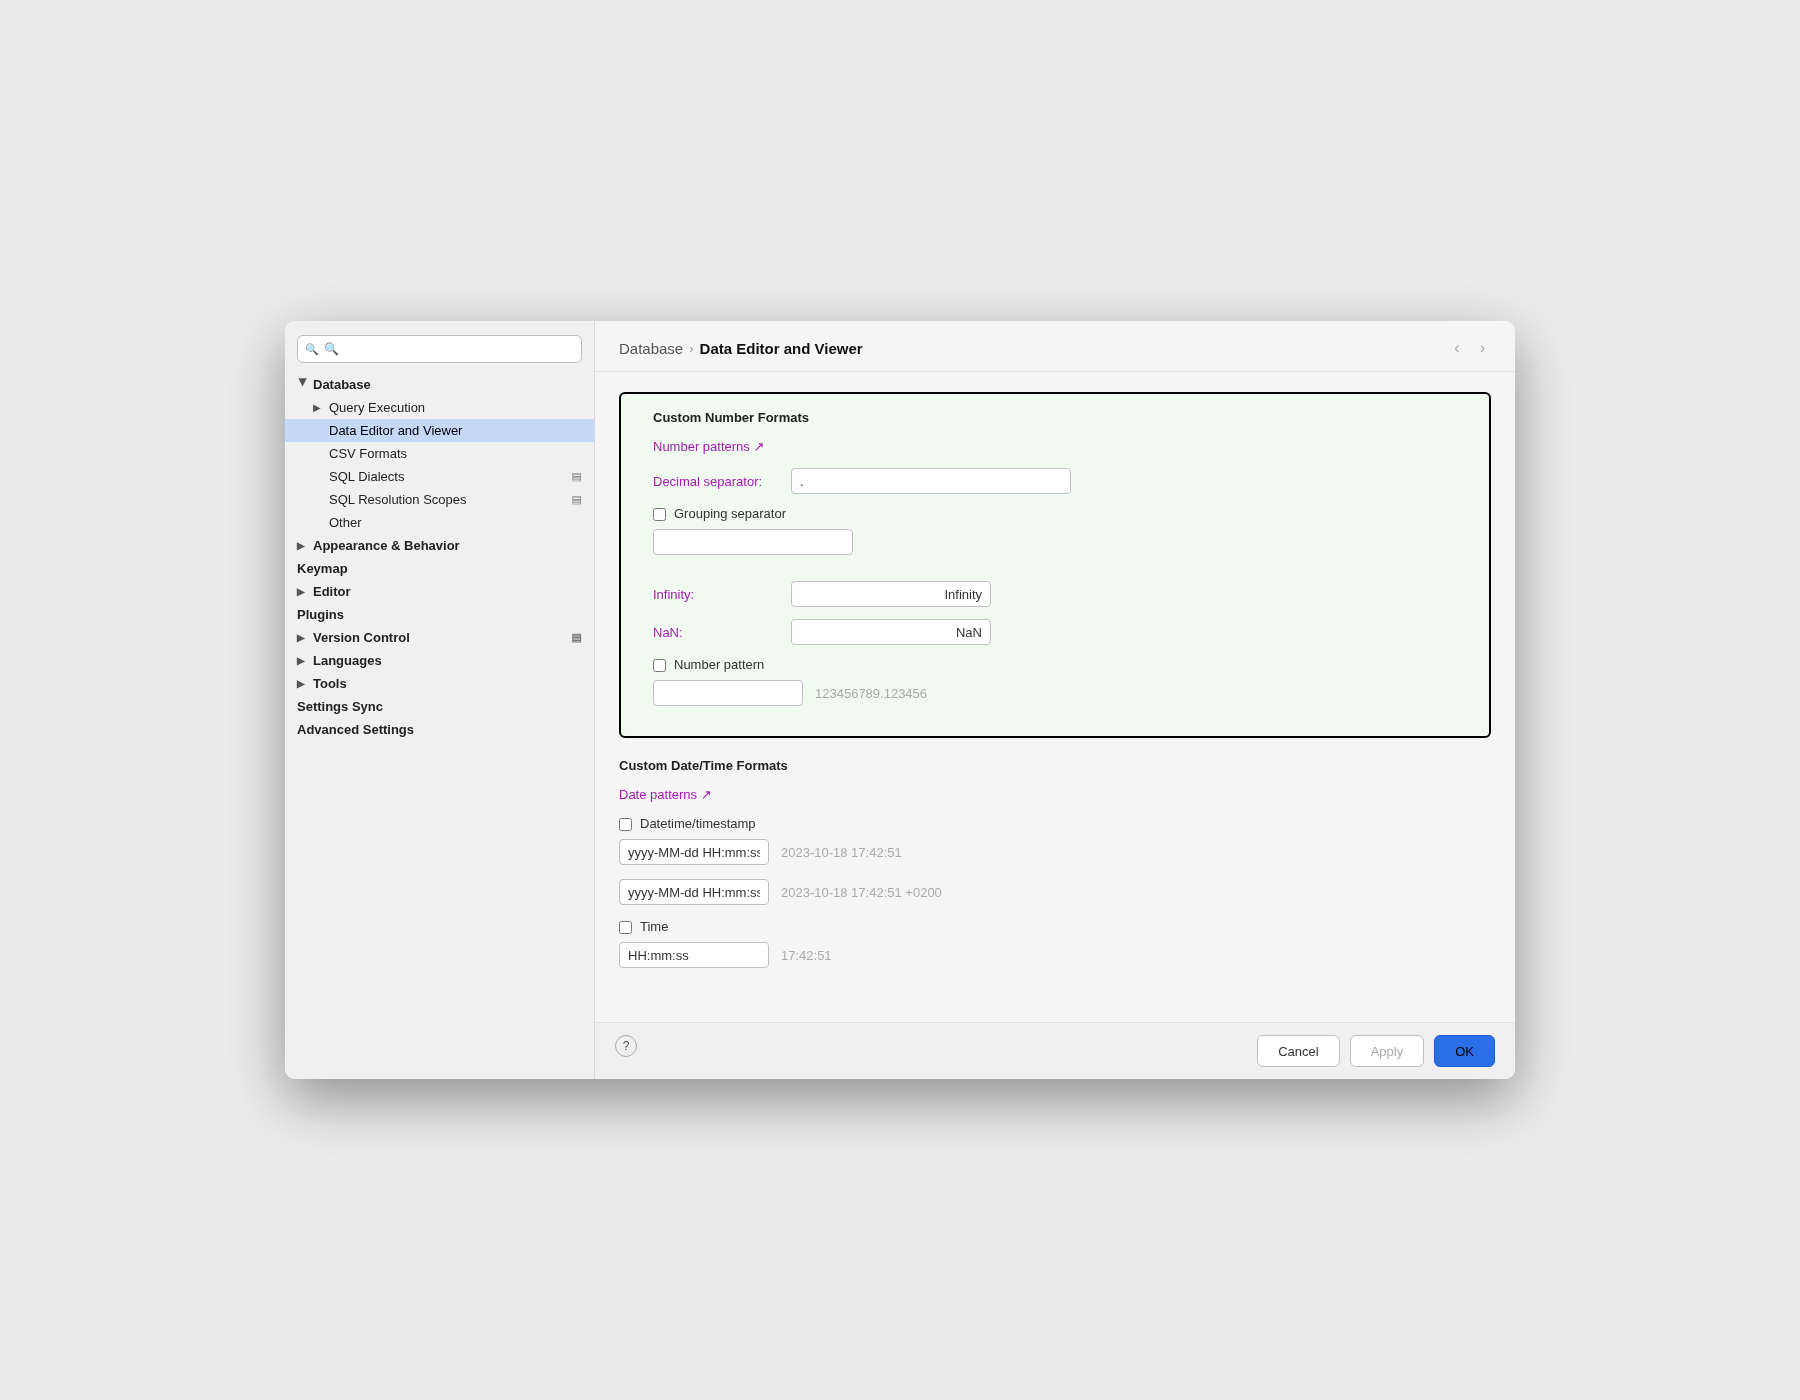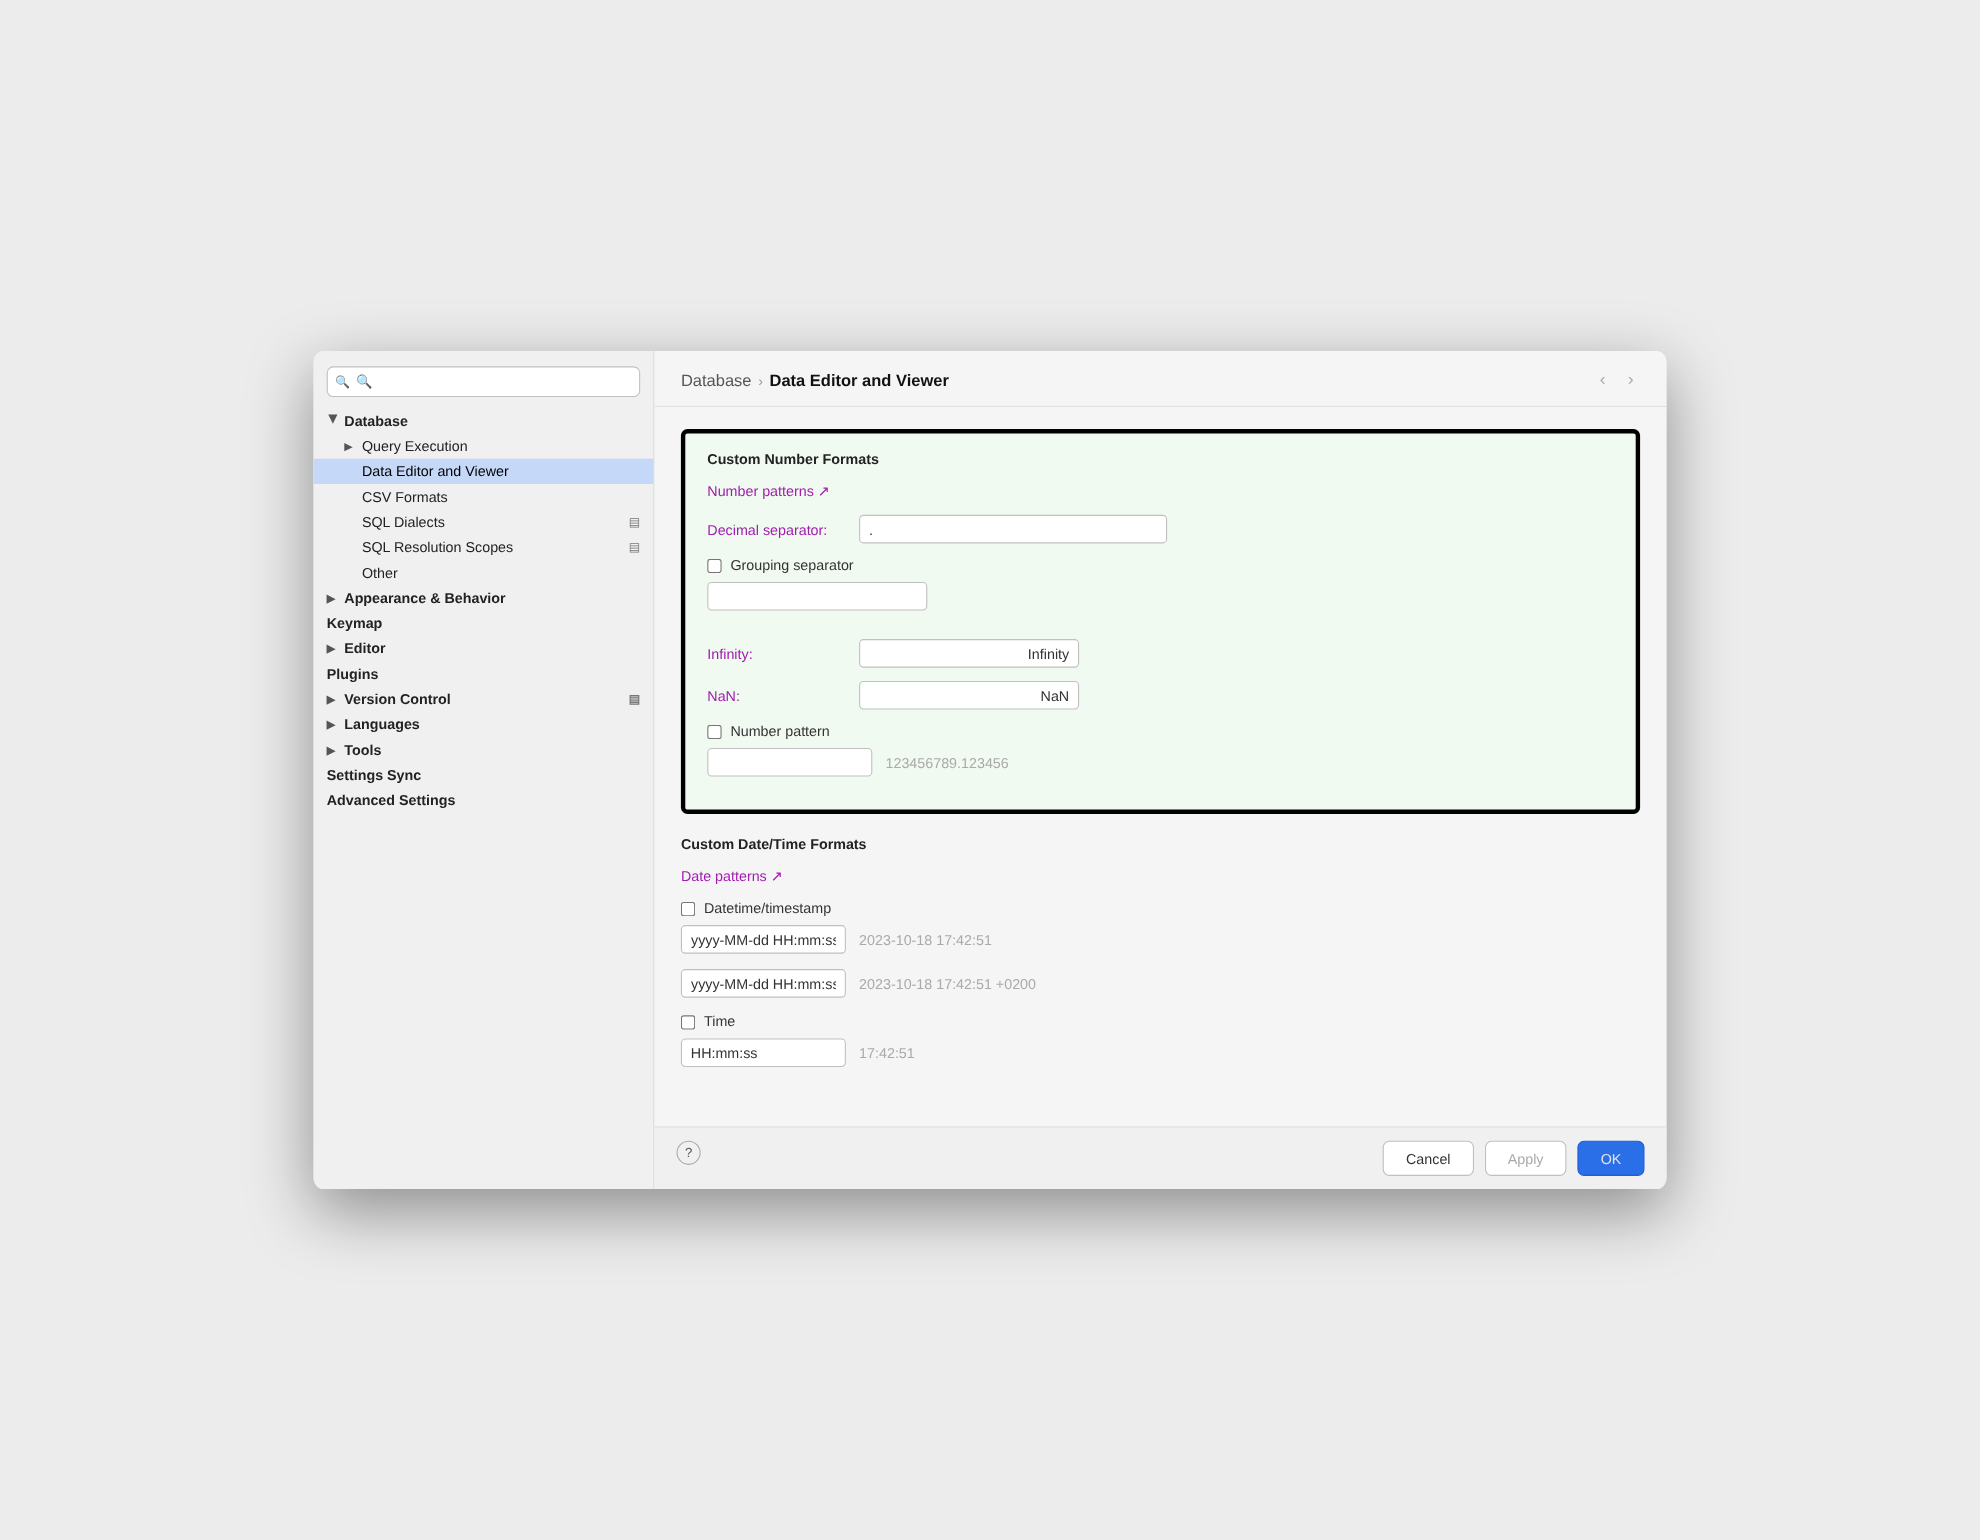--- a/index.html
+++ b/index.html
@@ -147,24 +147,24 @@
       cursor: pointer;
       color: #aaa;
       font-size: 16px;
       padding: 2px 6px;
     }
     .content-body {
       padding: 20px 24px;
       flex: 1;
     }
     .section-box {
-      border: 4px solid #000000;
+      border: 2px solid #000000;
       border-radius: 6px;
       background: #f0faf0;
-      padding: 16px 20px;
+      padding: 16px 32px;
       margin-bottom: 20px;
     }
     .section-title {
       font-size: 13px;
       font-weight: 600;
       color: #222;
       margin-bottom: 14px;
     }
     .link-label {
       color: #a21caf;
@@ -254,21 +254,21 @@
       border: 1px solid #c0c0c0;
       color: #333;
     }
     .btn-apply {
       background: white;
       border: 1px solid #c0c0c0;
       color: #aaa;
     }
     .btn-ok {
       background: #2a6ee8;
-      color: #e5e5e5;
+      color: #000000;
       border: 1px solid #1a5ed8;
     }
     .help-btn {
       width: 22px;
       height: 22px;
       border-radius: 50%;
       border: 1px solid #aaa;
       background: none;
       color: #555;
       font-size: 12px;

